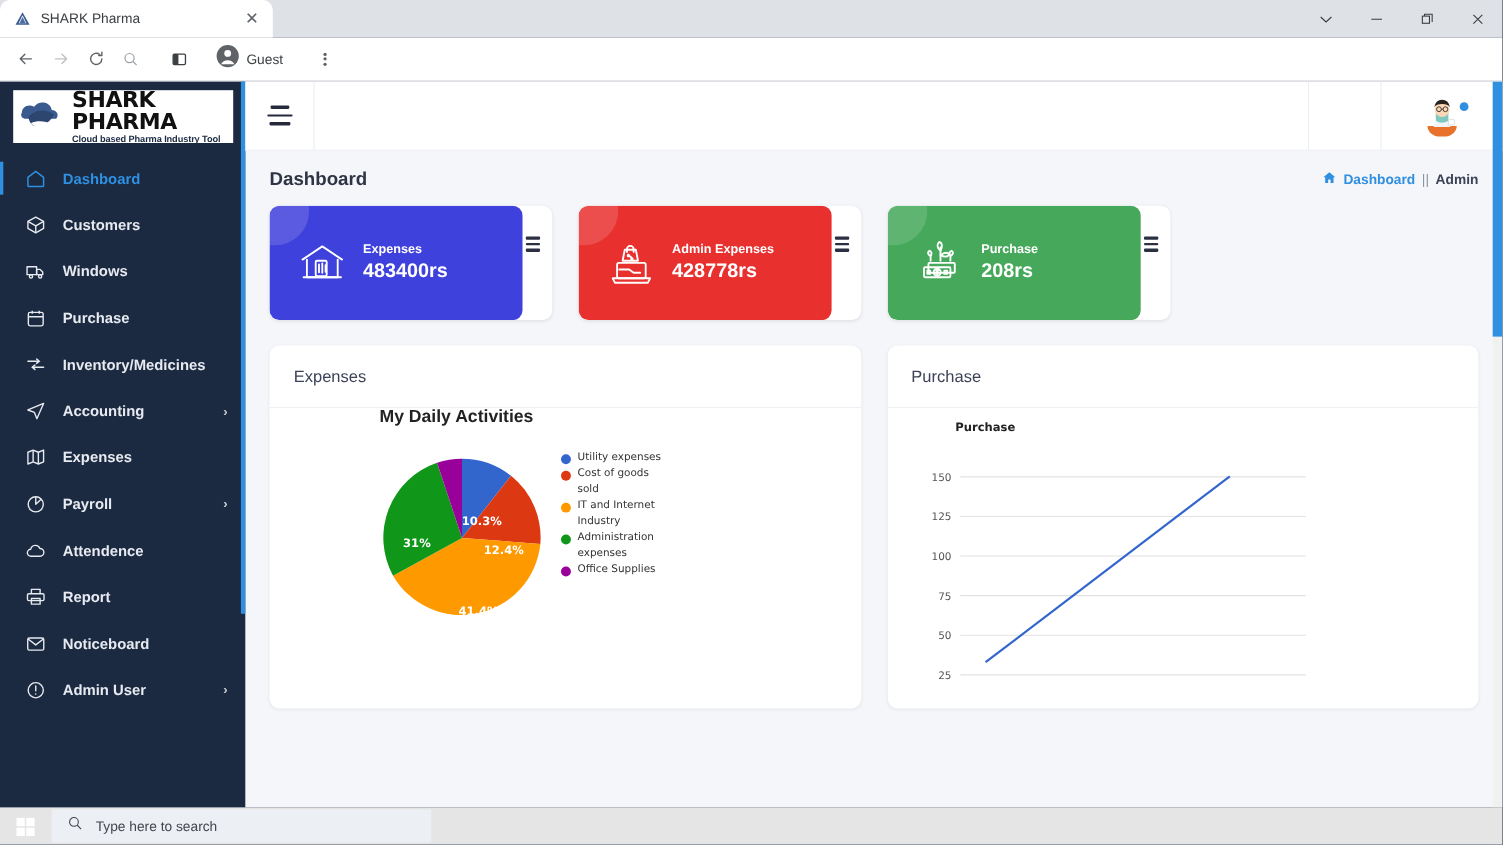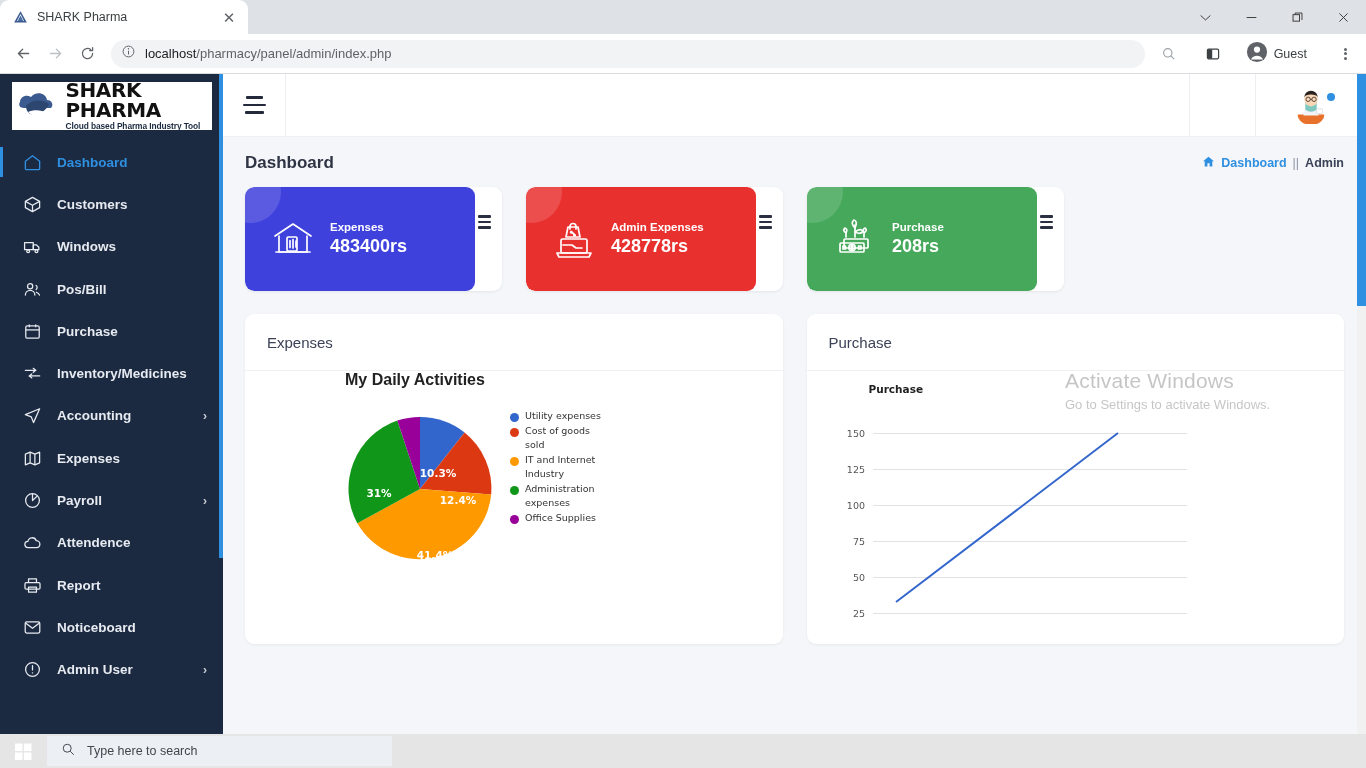--- a/index.html
+++ b/index.html
@@ -325,30 +325,20 @@
     <svg width="17" height="17" viewBox="0 0 20 20">
         <path d="M4 10 H16 M11 5 L16 10 L11 15" stroke="#bdc1c6" stroke-width="1.5" fill="none" stroke-linecap="round" stroke-linejoin="round"></path>
       </svg>
   </div>
   <div class="nav-btn">
     <svg width="17" height="17" viewBox="0 0 20 20">
       <path d="M16 10 A6 6 0 1 1 13.8 5.4" stroke="#5f6368" stroke-width="1.5" fill="none" stroke-linecap="round"></path>
       <path d="M16 3 V6.5 H12.5" stroke="#5f6368" stroke-width="1.5" fill="none" stroke-linecap="round" stroke-linejoin="round"></path>
     </svg>
   </div>
-  <div class="omnibox">
-    <span>
-      <svg width="15" height="15" viewBox="0 0 20 20">
-        <circle cx="10" cy="10" r="7.2" stroke="#5f6368" stroke-width="1.3" fill="none"></circle>
-        <line x1="10" y1="9" x2="10" y2="14" stroke="#5f6368" stroke-width="1.4"></line>
-        <circle cx="10" cy="6.4" r="0.95" fill="#5f6368"></circle>
-      </svg>
-    </span>
-    <span class="omnibox-url"><span>localhost</span><span class="dim">/pharmacy/panel/admin/index.php</span></span>
-  </div>
   <div class="tb-right">
     <div class="nav-btn">
       <svg width="16" height="16" viewBox="0 0 20 20">
         <circle cx="8.5" cy="8.5" r="5.2" stroke="#9aa0a6" stroke-width="1.4" fill="none"></circle>
         <line x1="12.4" y1="12.4" x2="16.5" y2="16.5" stroke="#9aa0a6" stroke-width="1.4"></line>
       </svg>
     </div>
     <div class="nav-btn">
       <svg width="16" height="16" viewBox="0 0 20 20">
         <rect x="3" y="4" width="14" height="12" rx="1.5" stroke="#3c4043" stroke-width="1.5" fill="none"></rect>
@@ -424,32 +414,20 @@
             <rect x="2" y="7" width="11" height="9"></rect>
               <path d="M13 10 h4 l3 3 v3 h-7 Z"></path>
             <circle cx="6.5" cy="18" r="1.8"></circle>
               <circle cx="17" cy="18" r="1.8"></circle>
           </svg>
         </span>
         <span class="nav-label">Windows</span>
         <span class="nav-caret"></span>
       </div>
 
-      <div class="nav-item">
-        <span class="nav-icon">
-          <svg width="19" height="19" viewBox="0 0 24 24" fill="none" stroke="#e7eaf0" stroke-width="1.6" stroke-linecap="round">
-            <circle cx="9" cy="8" r="3.3"></circle>
-              <path d="M3 19 a6 6 0 0 1 12 0"></path>
-            <path d="M16.5 7 a3 3 0 0 1 0 5"></path>
-              <path d="M17 15.5 a5.5 5.5 0 0 1 3.8 3.5"></path>
-          </svg>
-        </span>
-        <span class="nav-label">Pos/Bill</span>
-        <span class="nav-caret"></span>
-      </div>
 
       <div class="nav-item">
         <span class="nav-icon">
           <svg width="19" height="19" viewBox="0 0 24 24" fill="none" stroke="#e7eaf0" stroke-width="1.6" stroke-linejoin="round">
             <rect x="3.5" y="5" width="17" height="15.5" rx="2"></rect>
               <path d="M3.5 10 h17"></path>
             <path d="M8 3.2 v3.5"></path>
               <path d="M16 3.2 v3.5"></path>
           </svg>
         </span>
@@ -749,24 +727,20 @@
               <g font-family="DejaVu Sans, sans-serif" font-size="9.5" fill="#555" text-anchor="middle">
                 <text x="89" y="268">2021-12-09</text>
                 <text x="311" y="268">2022-01-09</text>
               </g>
             </svg>
           </div>
         </div>
 
       </div>
 
-      <div class="watermark">
-        <div class="wm1">Activate Windows</div>
-        <div class="wm2">Go to Settings to activate Windows.</div>
-      </div>
 
     </div>
   </div>
 
   <div class="page-scroll">
     <div class="page-scroll-thumb"></div>
   </div>
 </div>
 
 <div class="taskbar">

